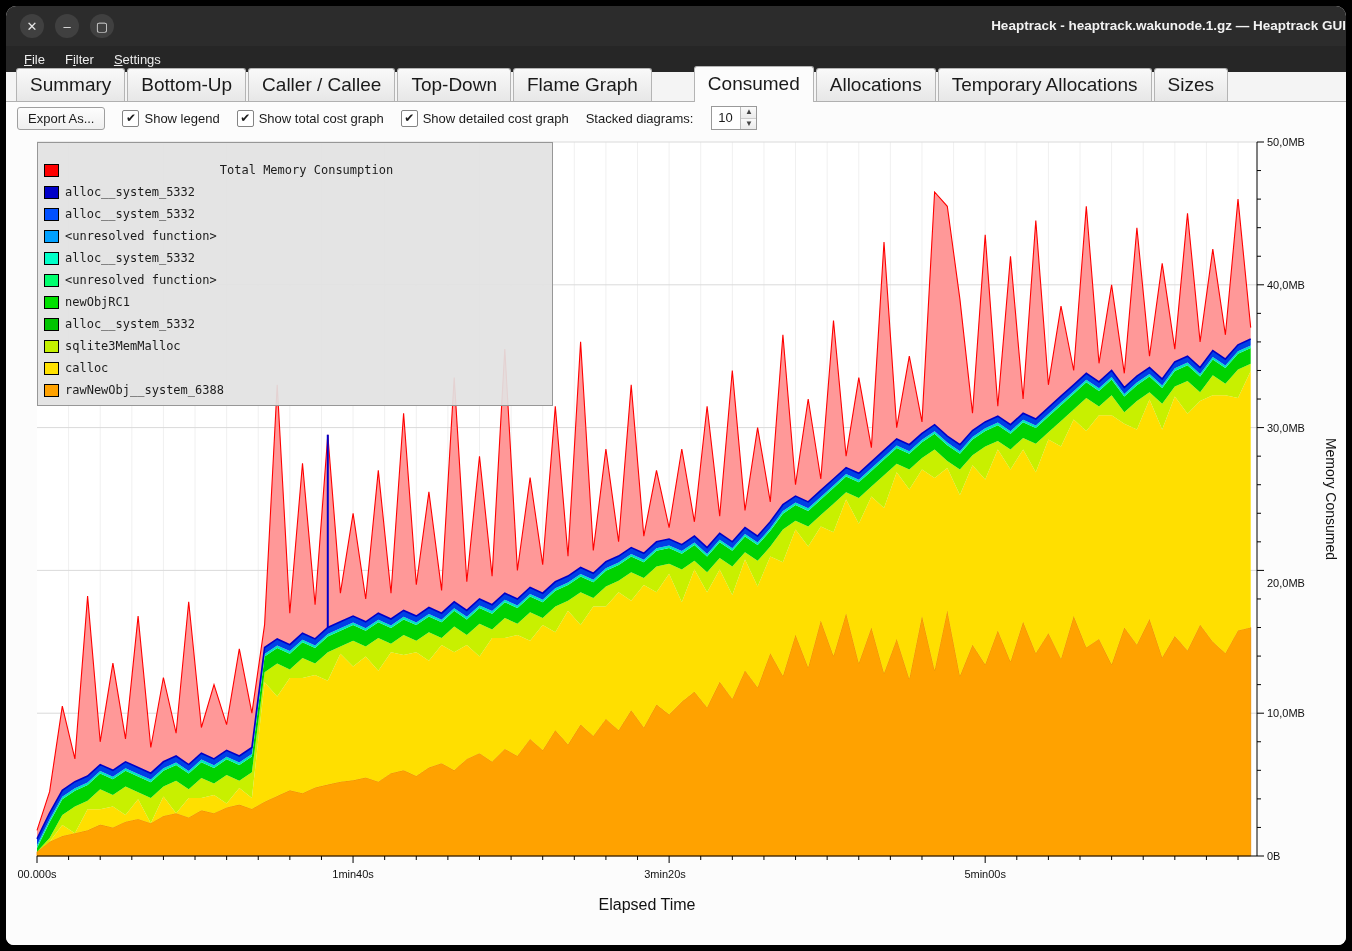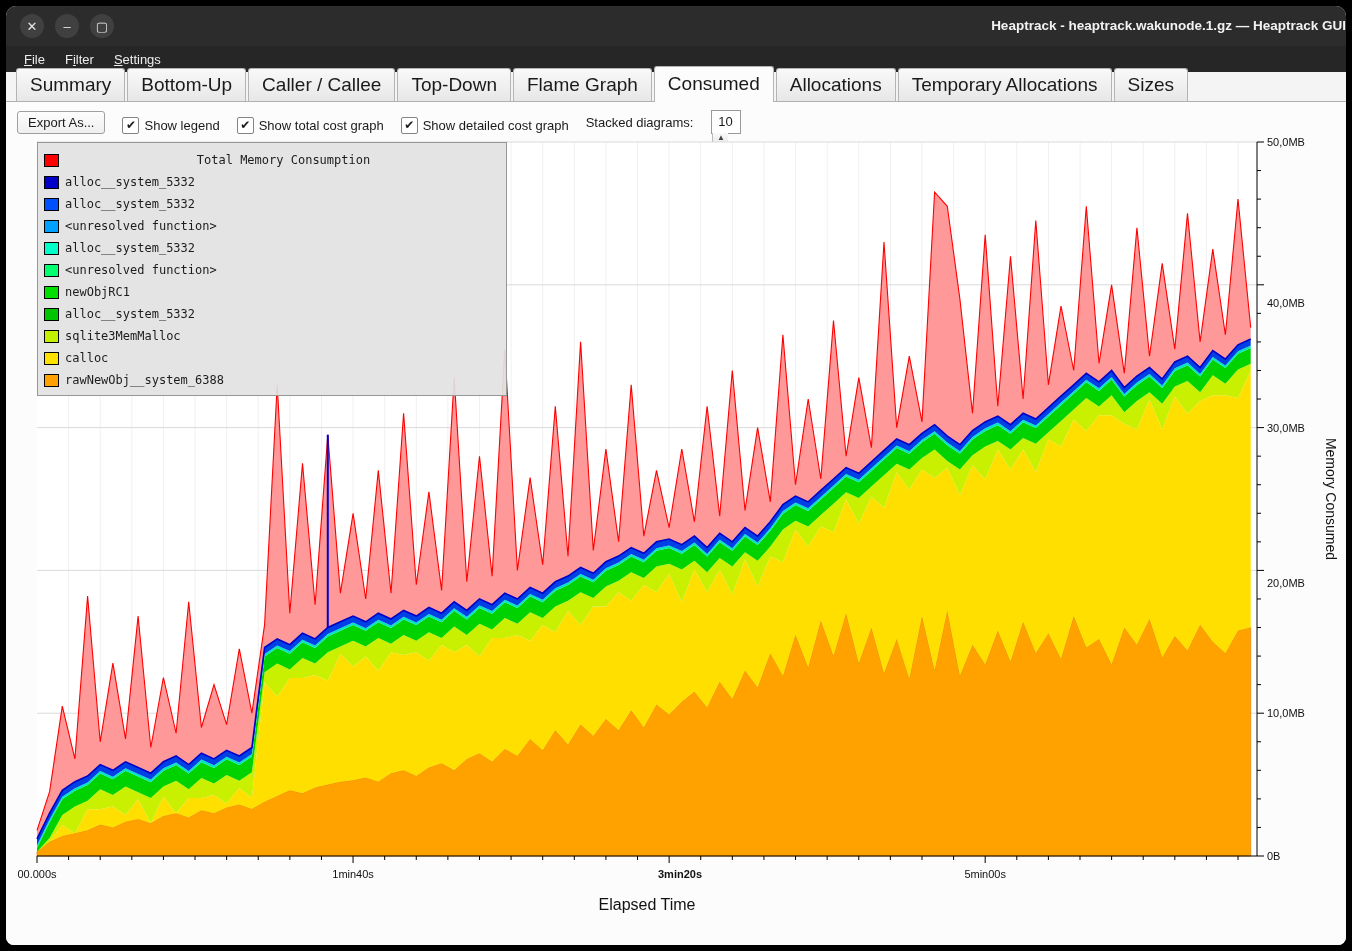--- a/index.html
+++ b/index.html
@@ -20,44 +20,44 @@
   .menu-item{color:#ededed;font-size:13px;padding:3px 10px;cursor:default;}
   .menu-item .u{text-decoration:underline;}
   
   .content{position:absolute;left:0;right:0;top:66px;bottom:0;background:#fcfcfc;}
   
   .tabbar{position:absolute;left:0;right:0;top:0;height:30px;display:flex;align-items:flex-end;
     padding-left:10px;border-bottom:1px solid #b0b0b0;box-sizing:border-box;background:#f4f4f4;}
   .tab{border:1px solid #b4b4b4;border-bottom:none;border-radius:3px 3px 0 0;margin-right:2px;
     background:linear-gradient(#f9f9f9,#e7e7e7);font-size:19px;padding:5px 13px 5px 13px;color:#1a1a1a;
     position:relative;cursor:default;}
-  .tab.active{background:#fcfcfc;z-index:2;padding-top:6px;padding-bottom:7px;margin-bottom:-1px;}
-  
-  .toolbar{position:absolute;left:0;right:0;top:30px;height:32px;display:flex;align-items:flex-end;
+  .tab.active{background:#fcfcfc;z-index:2;padding-top:6px;padding-bottom:7px;margin-bottom:-1px;margin-left:40px;}
+  
+  .toolbar{position:absolute;left:0;right:0;top:30px;height:32px;display:flex;align-items:center;
     padding-left:11px;gap:17px;font-size:13px;color:#1a1a1a;}
   .btn{font-family:"Liberation Sans",sans-serif;font-size:13px;color:#1a1a1a;
     border:1px solid #9f9f9f;border-radius:3px;background:linear-gradient(#fdfdfd,#efefef);
     padding:3px 10px;cursor:default;}
   .check{display:inline-flex;align-items:center;gap:5px;cursor:default;}
   .checkbox{display:inline-block;width:15px;height:15px;border:1px solid #848484;border-radius:2px;
     background:#fff;color:#1c1c1c;font-size:12px;line-height:14px;text-align:center;}
   .spinwrap{display:inline-flex;align-items:center;gap:18px;}
   .spinbox{display:inline-flex;border:1px solid #999;border-radius:0;background:#fff;height:22px;
-    align-items:stretch;flex-direction:column;}
+    align-items:stretch;}
   .spinval{padding:0 6px 0 6px;font-size:13px;line-height:22px;min-width:16px;}
   .spinarrows{display:flex;flex-direction:column;border-left:1px solid #bbb;width:15px;}
   .spinarrows span{flex:1;font-size:8px;line-height:10px;text-align:center;color:#444;
     background:linear-gradient(#fafafa,#ebebeb);cursor:default;}
   .spinarrows span:first-child{border-bottom:1px solid #ccc;}
   
   .chart{position:absolute;left:0;right:0;top:62px;bottom:0;}
-  .legend{position:absolute;left:31px;top:8px;width:470px;z-index:5;
+  .legend{position:absolute;left:31px;top:8px;width:516px;z-index:5;
     background:rgba(226,226,226,0.93);border:1px solid #979797;box-sizing:border-box;
     font-family:"DejaVu Sans Mono","Liberation Mono",monospace;font-size:12px;color:#1c1c1c;
-    padding:6px 4px 4px 4px;}
+    padding:16px 4px 4px 4px;}
   .lrow{display:flex;align-items:center;height:22px;}
   .swatch{width:13px;height:11px;border:1px solid #000;margin:0 6px 0 2px;flex:0 0 auto;}
   .ltitle .ltext{flex:1;text-align:center;}
   .tick{position:absolute;font-size:11px;color:#111;white-space:nowrap;}
   .xlabel{position:absolute;font-size:16px;color:#111;transform:translateX(-50%);}
   .ylabel{position:absolute;font-size:14px;color:#111;writing-mode:vertical-rl;
     transform:translateY(-50%);}
 </style>
 </head>
 <body>
@@ -299,25 +299,25 @@
             <line x1="1220" x2="1224" y1="171.36" y2="171.36" stroke="#000" stroke-width="1"></line>
             <line x1="1220" x2="1227" y1="142.79999999999995" y2="142.79999999999995" stroke="#000" stroke-width="1"></line>
             <line x1="1220" x2="1224" y1="114.24000000000001" y2="114.24000000000001" stroke="#000" stroke-width="1"></line>
             <line x1="1220" x2="1224" y1="85.67999999999995" y2="85.67999999999995" stroke="#000" stroke-width="1"></line>
             <line x1="1220" x2="1224" y1="57.120000000000005" y2="57.120000000000005" stroke="#000" stroke-width="1"></line>
             <line x1="1220" x2="1224" y1="28.56000000000006" y2="28.56000000000006" stroke="#000" stroke-width="1"></line>
             <line x1="1220" x2="1227" y1="0" y2="0" stroke="#000" stroke-width="1"></line>
           </svg>
           <span class="tick" style="left: 31px; top: 734px; transform: translateX(-50%);">00.000s</span>
           <span class="tick" style="left: 347.062px; top: 734px; transform: translateX(-50%);">1min40s</span>
-          <span class="tick" style="left: 674px; top: 734px; transform: translateX(-50%); font-weight: bold;">3min20s</span>
+          <span class="tick" style="left: 659px; top: 734px; transform: translateX(-50%);">3min20s</span>
           <span class="tick" style="left: 979.187px; top: 734px; transform: translateX(-50%);">5min00s</span>
           <span class="tick" style="left: 1261px; top: 722px; transform: translateY(-50%);">0B</span>
           <span class="tick" style="left: 1261px; top: 579.2px; transform: translateY(-50%);">10,0MB</span>
           <span class="tick" style="left: 1261px; top: 436.4px; transform: translateY(-50%); margin-top: 13px;">20,0MB</span>
           <span class="tick" style="left: 1261px; top: 293.6px; transform: translateY(-50%);">30,0MB</span>
-          <span class="tick" style="left: 1261px; top: 169px; transform: translateY(-50%);">40,0MB</span>
+          <span class="tick" style="left: 1261px; top: 151px; transform: translateY(-50%);">40,0MB</span>
           <span class="tick" style="left: 1261px; top: 8px; transform: translateY(-50%);">50,0MB</span>
         </div>
     </div>
 
   </div>
 </div>
 
 </body></html>

